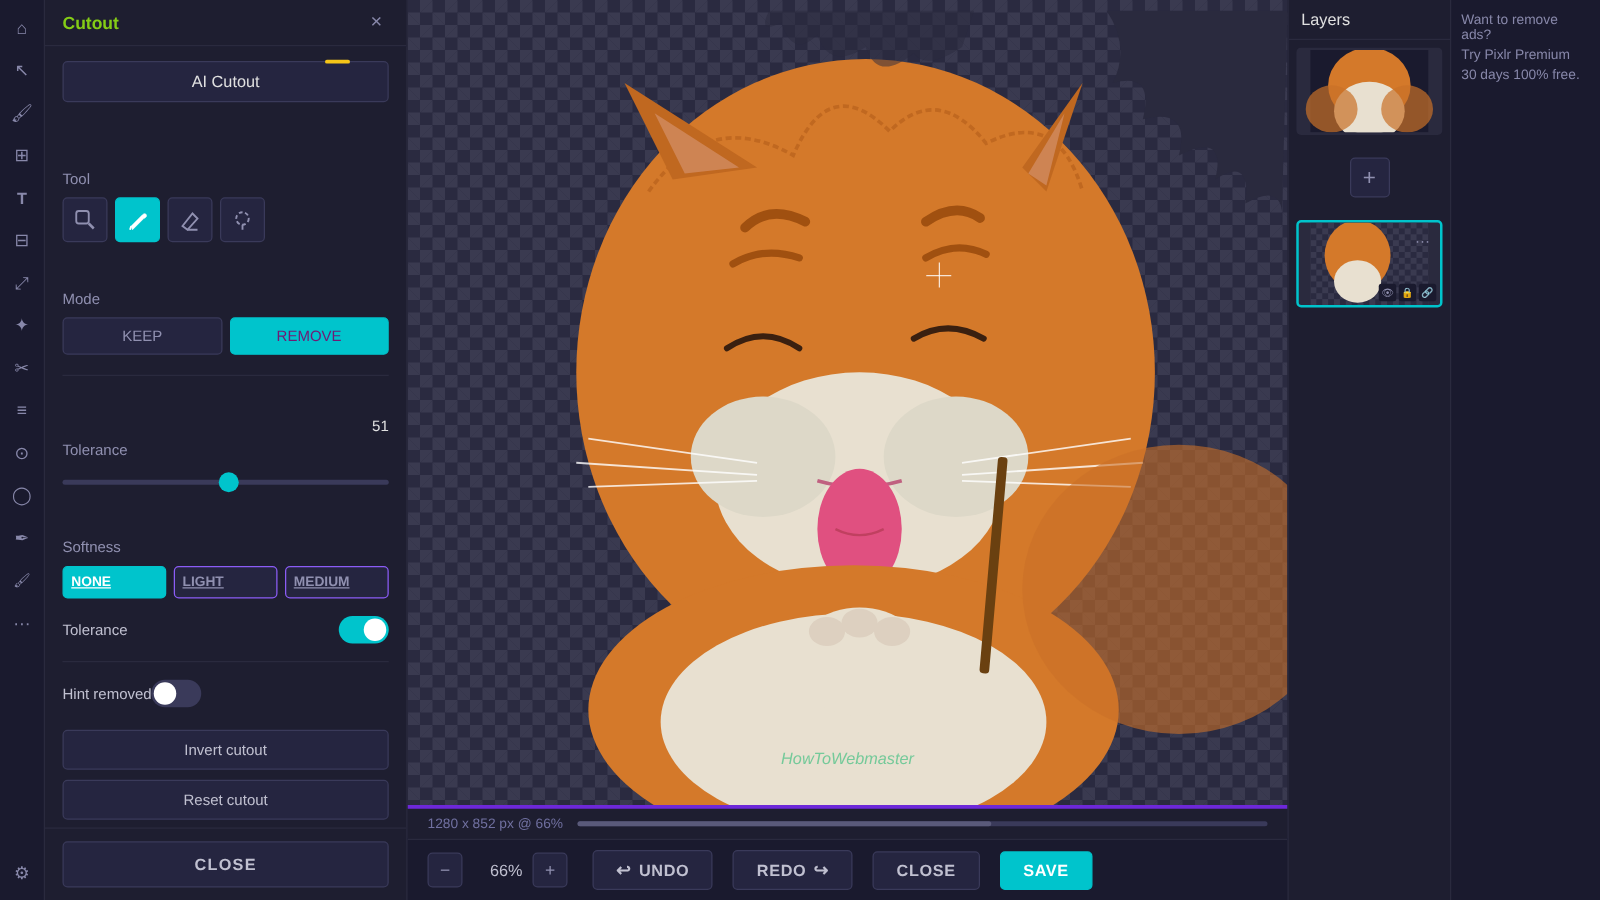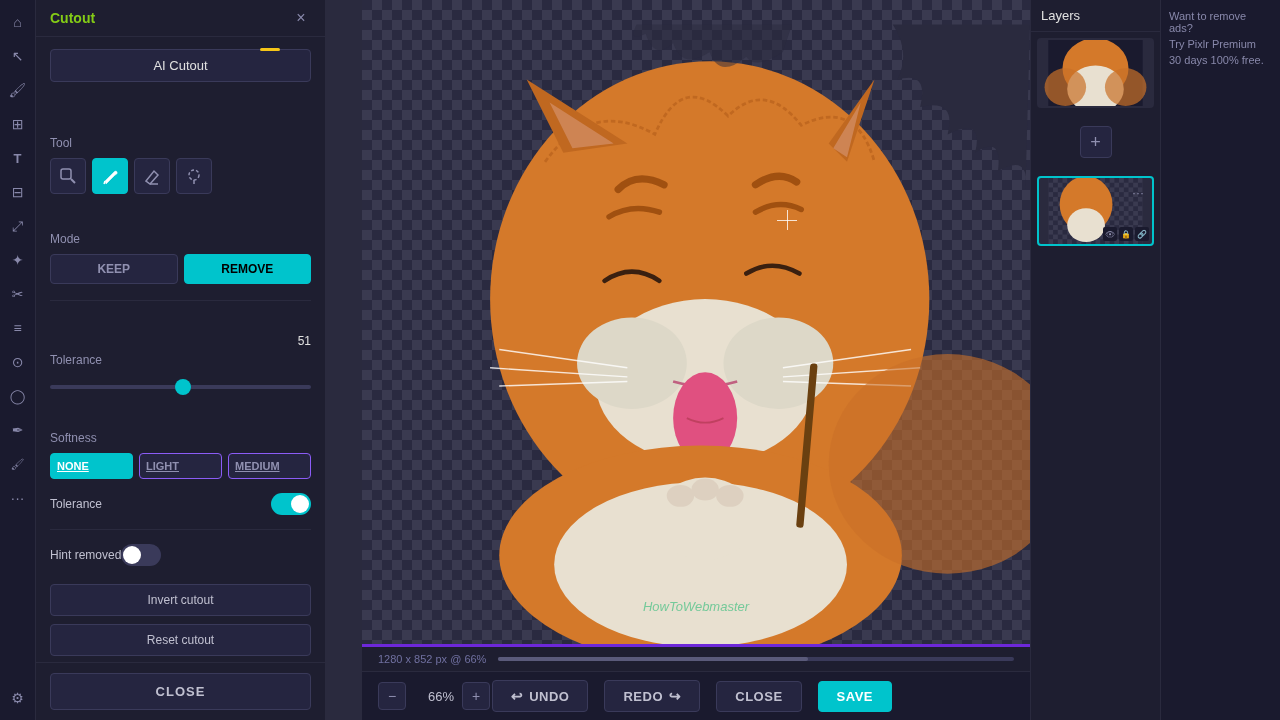--- a/index.html
+++ b/index.html
@@ -151,28 +151,28 @@
       margin-bottom: 16px;
     }
     .mode-btn {
       flex: 1;
       padding: 7px;
       border-radius: 4px;
       border: 1px solid #3a3a5a;
       background: #252540;
       color: #9090b0;
       font-size: 12px;
-      font-weight: 700;
+      font-weight: 400;
       cursor: pointer;
       text-align: center;
     }
     .mode-btn.active {
       background: #00c4cc;
       border-color: #00c4cc;
-      color: #000000;
+      color: #701a75;
     }
 
     
     .divider {
       height: 1px;
       background: #2a2a3e;
       margin: 8px 0 14px;
     }
 
     
@@ -306,21 +306,20 @@
     }
 
     
     .canvas-area {
       flex: 1;
       background: #2a2a3e;
       position: relative;
       display: flex;
       flex-direction: column;
       overflow: hidden;
-      padding-left: 36px;
     }
 
     .canvas-content {
       flex: 1;
       position: relative;
       overflow: hidden;
     }
 
     
     .canvas-bg {

